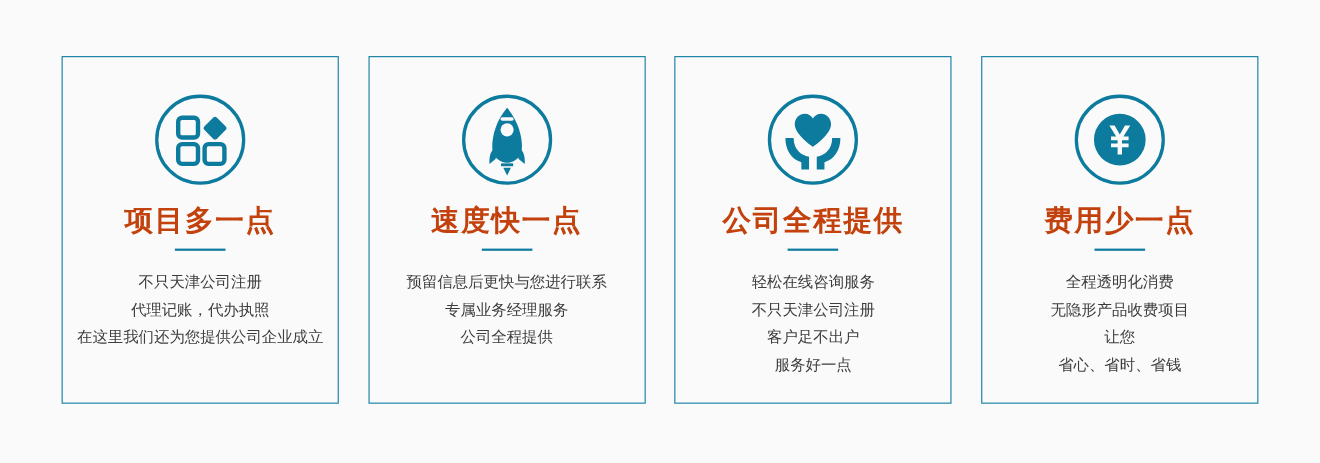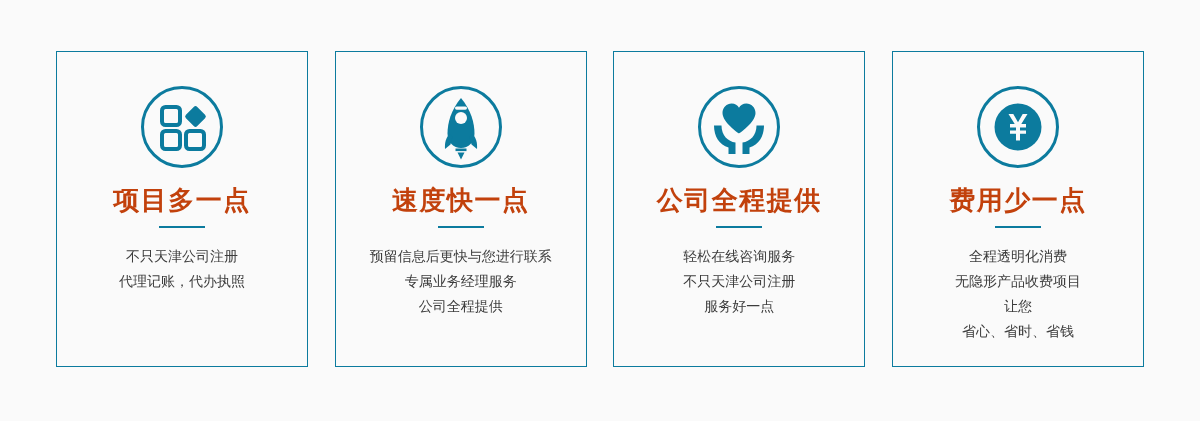--- a/index.html
+++ b/index.html
@@ -95,20 +95,21 @@
         <rect x="22" y="22" width="18" height="18" rx="3.5" ry="3.5" fill="none" stroke="#0c7b9e" stroke-width="4"></rect>
         <rect x="22" y="46" width="18" height="18" rx="3.5" ry="3.5" fill="none" stroke="#0c7b9e" stroke-width="4"></rect>
         <rect x="46" y="46" width="18" height="18" rx="3.5" ry="3.5" fill="none" stroke="#0c7b9e" stroke-width="4"></rect>
         <rect x="47.5" y="23.5" width="16" height="16" rx="2.5" ry="2.5" fill="#0c7b9e" transform="rotate(45 55.5 31.5)"></rect>
       </svg>
       <div class="card-title">项目多一点</div>
       <div class="card-divider"></div>
       <div class="card-body">
         <span class="body-line">不只天津公司注册</span>
         <span class="body-line">代理记账，代办执照</span>
+        <span class="body-line">在这里我们还为您提供公司企业成立</span>
       </div>
     </div>
 
     <div class="feature-card">
       <svg class="card-icon" viewBox="0 0 84 84">
         <circle cx="42" cy="42" r="39.5" fill="none" stroke="#0c7b9e" stroke-width="3"></circle>
         <path d="M42 13 C52 25 55.5 38 55.5 48.5 C55.5 57 49.5 63 42 63 C34.5 63 28.5 57 28.5 48.5 C28.5 38 32 25 42 13 Z" fill="#0c7b9e"></path>
         <rect x="36" y="21.5" width="12" height="3.2" rx="1.6" fill="#fafafa"></rect>
         <circle cx="42" cy="33" r="6" fill="#fafafa"></circle>
         <path d="M30.5 49.5 C27 52.5 25.5 57.5 26 64 L31.5 59.5 L33.5 52 Z" fill="#0c7b9e"></path>
@@ -130,20 +131,21 @@
         <circle cx="42" cy="42" r="39.5" fill="none" stroke="#0c7b9e" stroke-width="3"></circle>
         <path d="M42 48.5 C42 48.5 25.5 37.5 25.5 28 C25.5 22.4 29.8 18.5 34.6 18.5 C38 18.5 40.7 20.4 42 22.8 C43.3 20.4 46 18.5 49.4 18.5 C54.2 18.5 58.5 22.4 58.5 28 C58.5 37.5 42 48.5 42 48.5 Z" fill="#0c7b9e"></path>
         <path d="M17 40.5 L24.5 40.5 C24.5 50.5 31 56.5 38.5 57.5 L38.5 69 L31.5 69 L31.5 62.5 C22.5 60 17 51.5 17 40.5 Z" fill="#0c7b9e"></path>
         <path d="M67 40.5 L59.5 40.5 C59.5 50.5 53 56.5 45.5 57.5 L45.5 69 L52.5 69 L52.5 62.5 C61.5 60 67 51.5 67 40.5 Z" fill="#0c7b9e"></path>
       </svg>
       <div class="card-title">公司全程提供</div>
       <div class="card-divider"></div>
       <div class="card-body">
         <span class="body-line">轻松在线咨询服务</span>
         <span class="body-line">不只天津公司注册</span>
+        <span class="body-line">客户足不出户</span>
         <span class="body-line">服务好一点</span>
       </div>
     </div>
 
     <div class="feature-card">
       <svg class="card-icon" viewBox="0 0 84 84">
         <circle cx="42" cy="42" r="39.5" fill="none" stroke="#0c7b9e" stroke-width="3"></circle>
         <circle cx="42" cy="42" r="23.5" fill="#0c7b9e"></circle>
         <path d="M32.5 29 L37.3 29 L42 37.2 L46.7 29 L51.5 29 L45.3 39 L50 39 L50 42.4 L44 42.4 L44 45.4 L50 45.4 L50 48.8 L44 48.8 L44 55.5 L40 55.5 L40 48.8 L34 48.8 L34 45.4 L40 45.4 L40 42.4 L34 42.4 L34 39 L38.7 39 Z" fill="#fafafa"></path>
       </svg>

